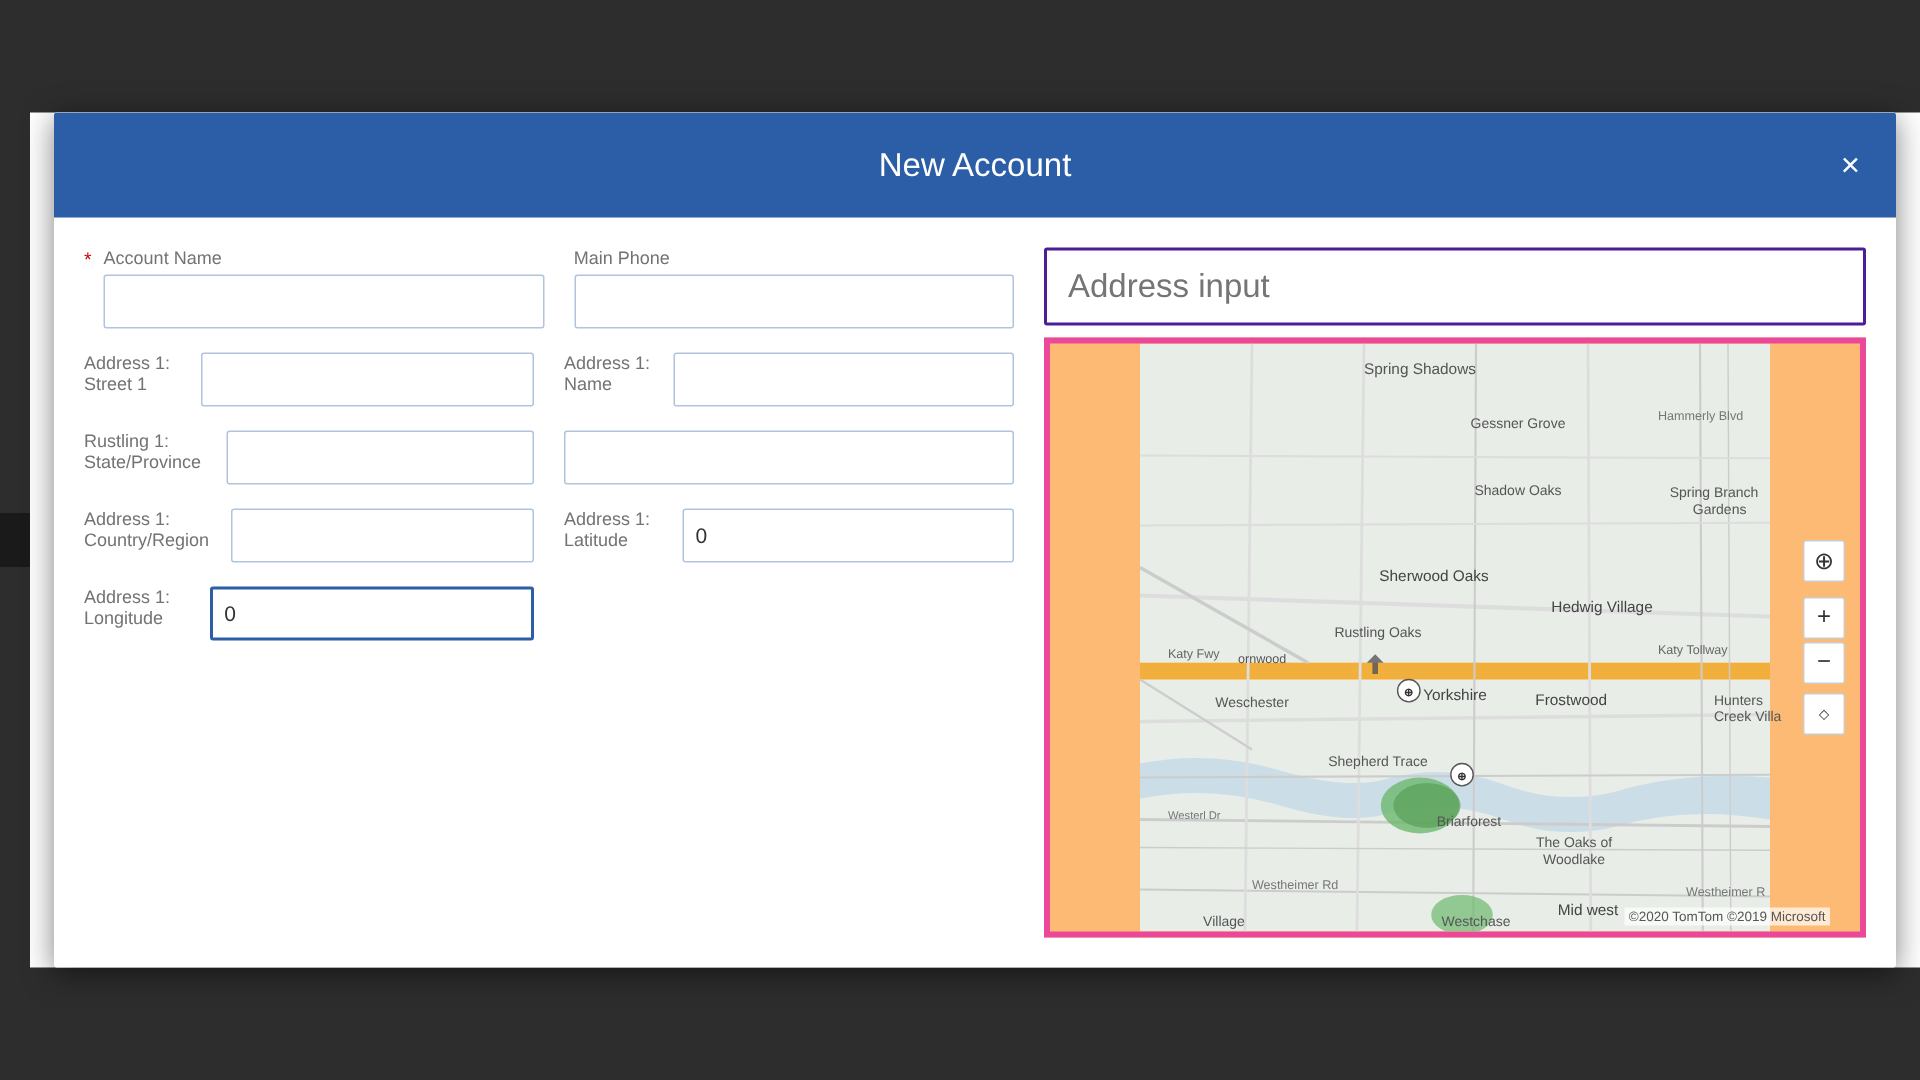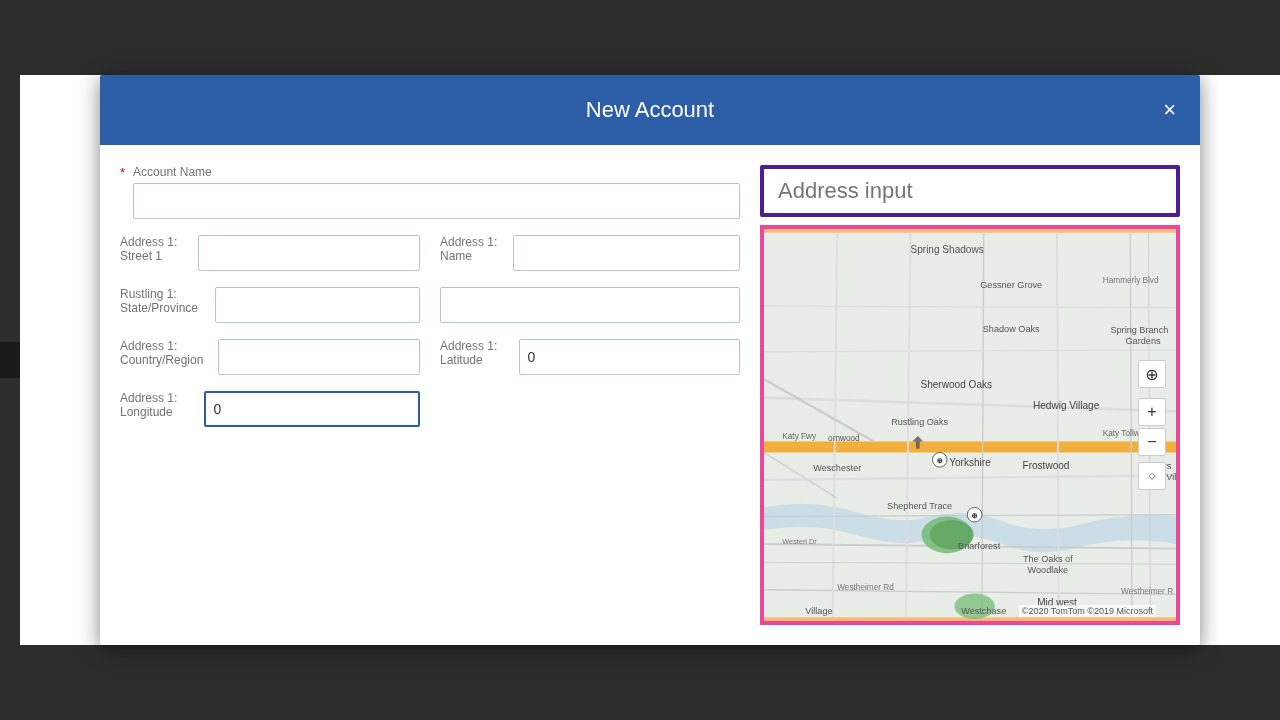--- a/index.html
+++ b/index.html
@@ -10,21 +10,21 @@
       display: flex;
       justify-content: center;
       align-items: center;
       min-height: 100vh;
       height: 720px;
       overflow: hidden;
     }
 
     .modal-overlay {
       position: relative;
-      width: 1100px;
+      width: 1228px;
       background: #fff;
       border-radius: 2px;
       box-shadow: 0 4px 20px rgba(0,0,0,0.5);
       overflow: hidden;
     }
 
     .modal-header {
       background: #2b5ea7;
       color: white;
       text-align: center;
@@ -120,21 +120,21 @@
     .map-section {
       flex: 1;
       display: flex;
       flex-direction: column;
       gap: 8px;
     }
 
     .address-input-field {
       width: 100%;
       height: 52px;
-      border: 4px solid #4c1d95;
+      border: 2px solid #4c1d95;
       border-radius: 2px;
       padding: 8px 14px;
       font-size: 22px;
       color: #aaa;
       outline: none;
       background: #fff;
     }
 
     .map-container {
       flex: 1;
@@ -210,20 +210,24 @@
     </div>
 
     <div class="modal-body">
 
       <div class="form-section">
 
         <div class="account-name-row">
           <span class="required-star">*</span>
           <div class="account-name-group">
             <label class="form-label">Account Name</label>
+            <input class="form-input" type="text" value="" style="">
+          </div>
+          <div class="account-name-group" style="margin-left:16px;">
+            <label class="form-label">Main Phone</label>
             <input class="form-input" type="text" value="" style="">
           </div>
         </div>
 
         <div class="form-row">
           <div class="form-group">
             <label class="form-label">Address 1: Street 1</label>
             <input class="form-input" type="text" value="" style="">
           </div>
           <div class="form-group">

